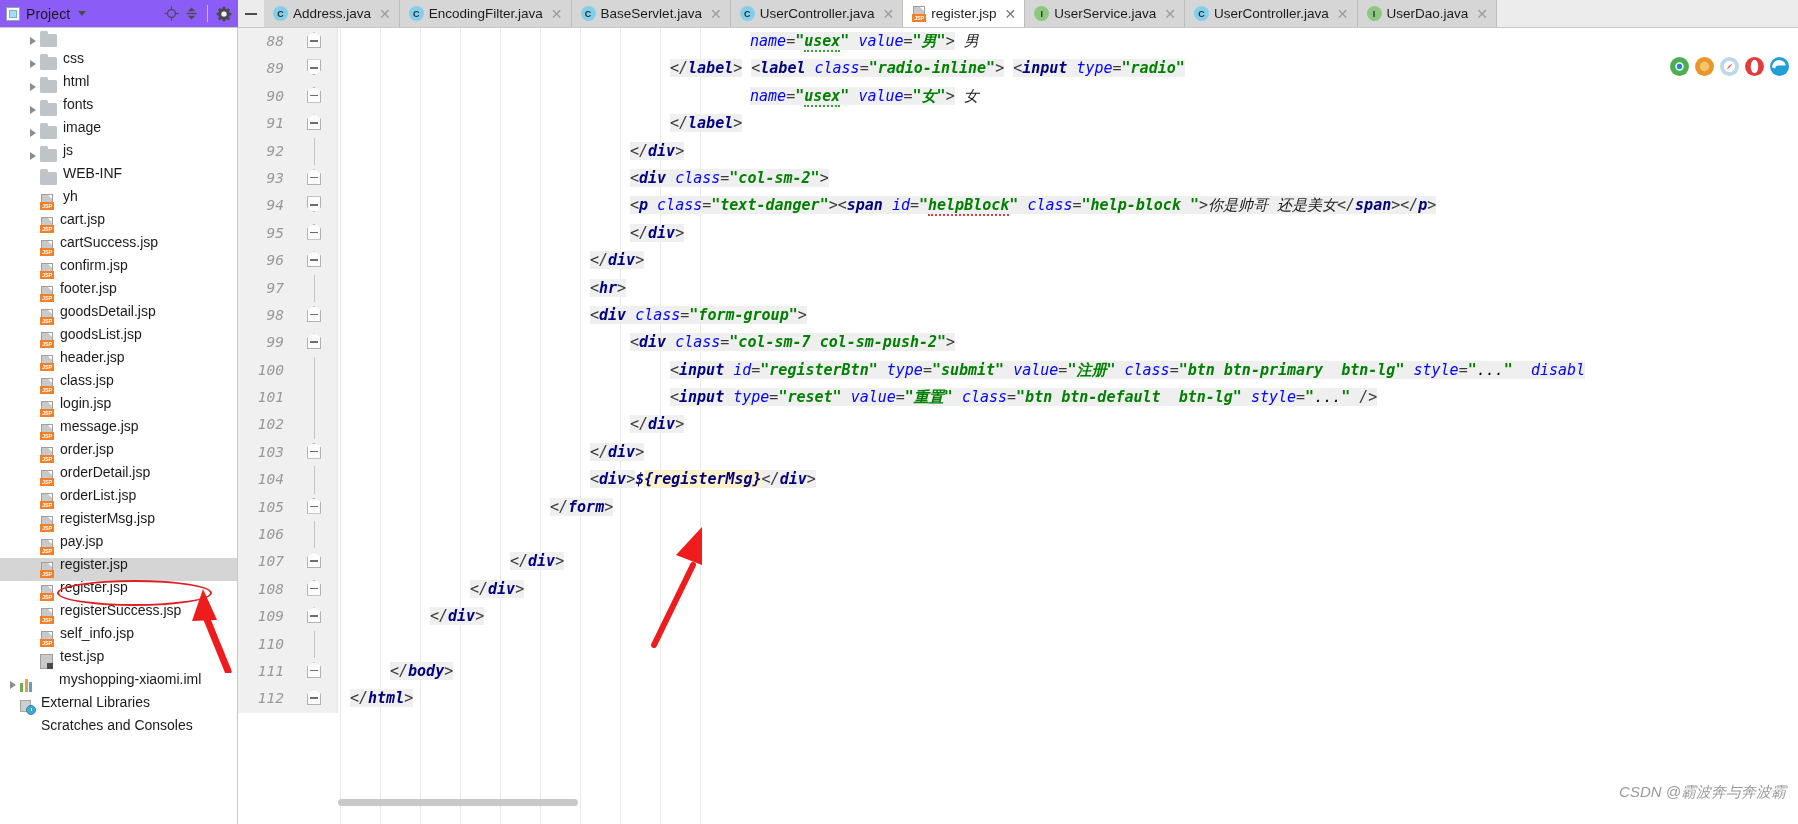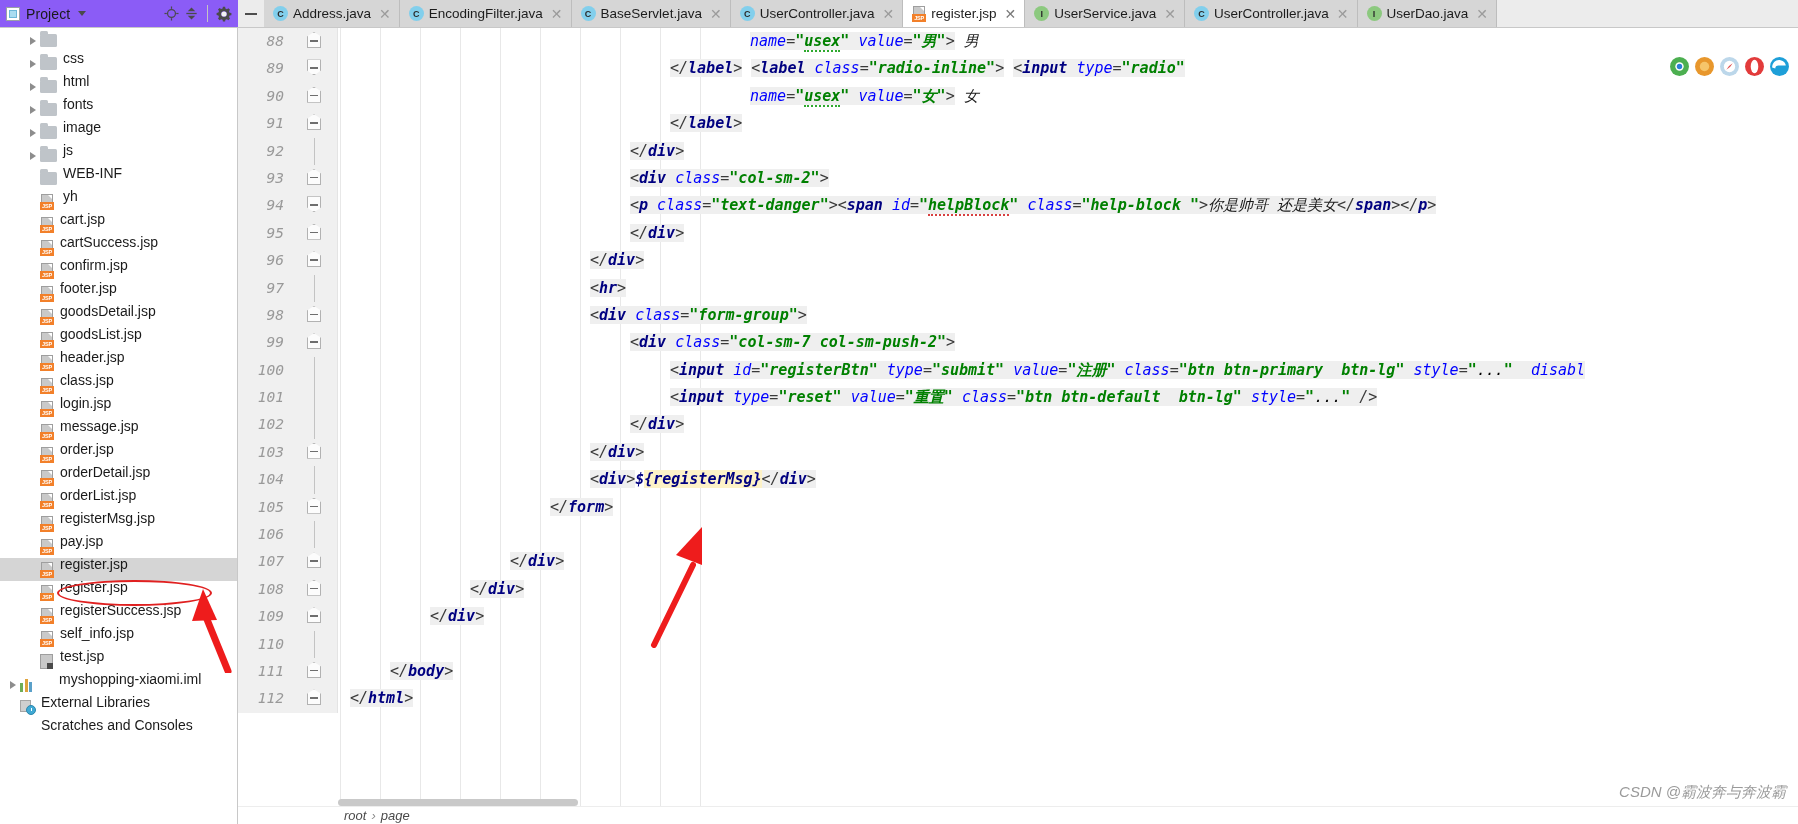--- a/index.html
+++ b/index.html
@@ -578,23 +578,18 @@
 
       <svg class="redarrow" style="left:400px; top:495px;" width="90" height="125" viewBox="0 0 90 125">
         <path d="M16 122 L55 42" stroke="#ee1c1c" stroke-width="6" stroke-linecap="round" fill="none"></path>
         <polygon points="64,4 64,42 38,32" fill="#ee1c1c"></polygon>
       </svg>
 
       <div class="scrollh">
           <i></i>
         </div>
 
-      <div class="breadcrumb">
-        <span>root</span>
-        <span style="color:#8a8a8a;">›</span>
-        <span>page</span>
-      </div>
 
       <div class="watermark">CSDN @霸波奔与奔波霸</div>
     </div>
 
   </div>
 </div>
 
 </body></html>

